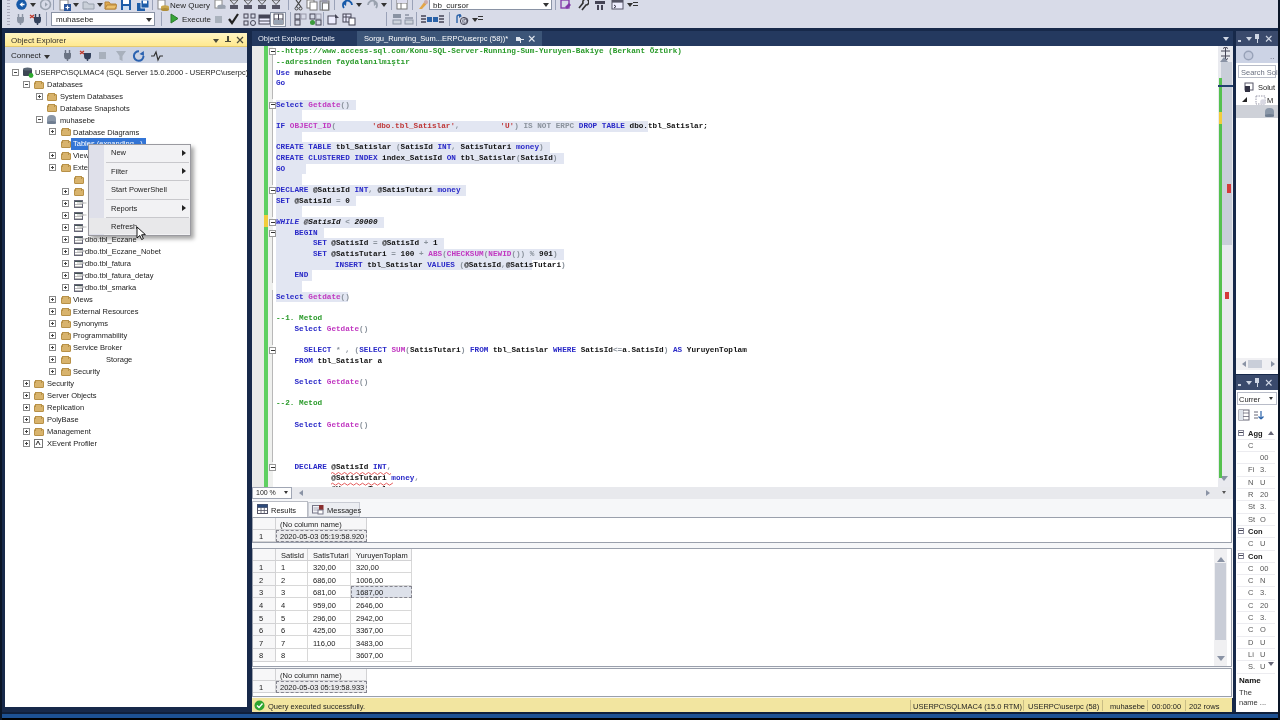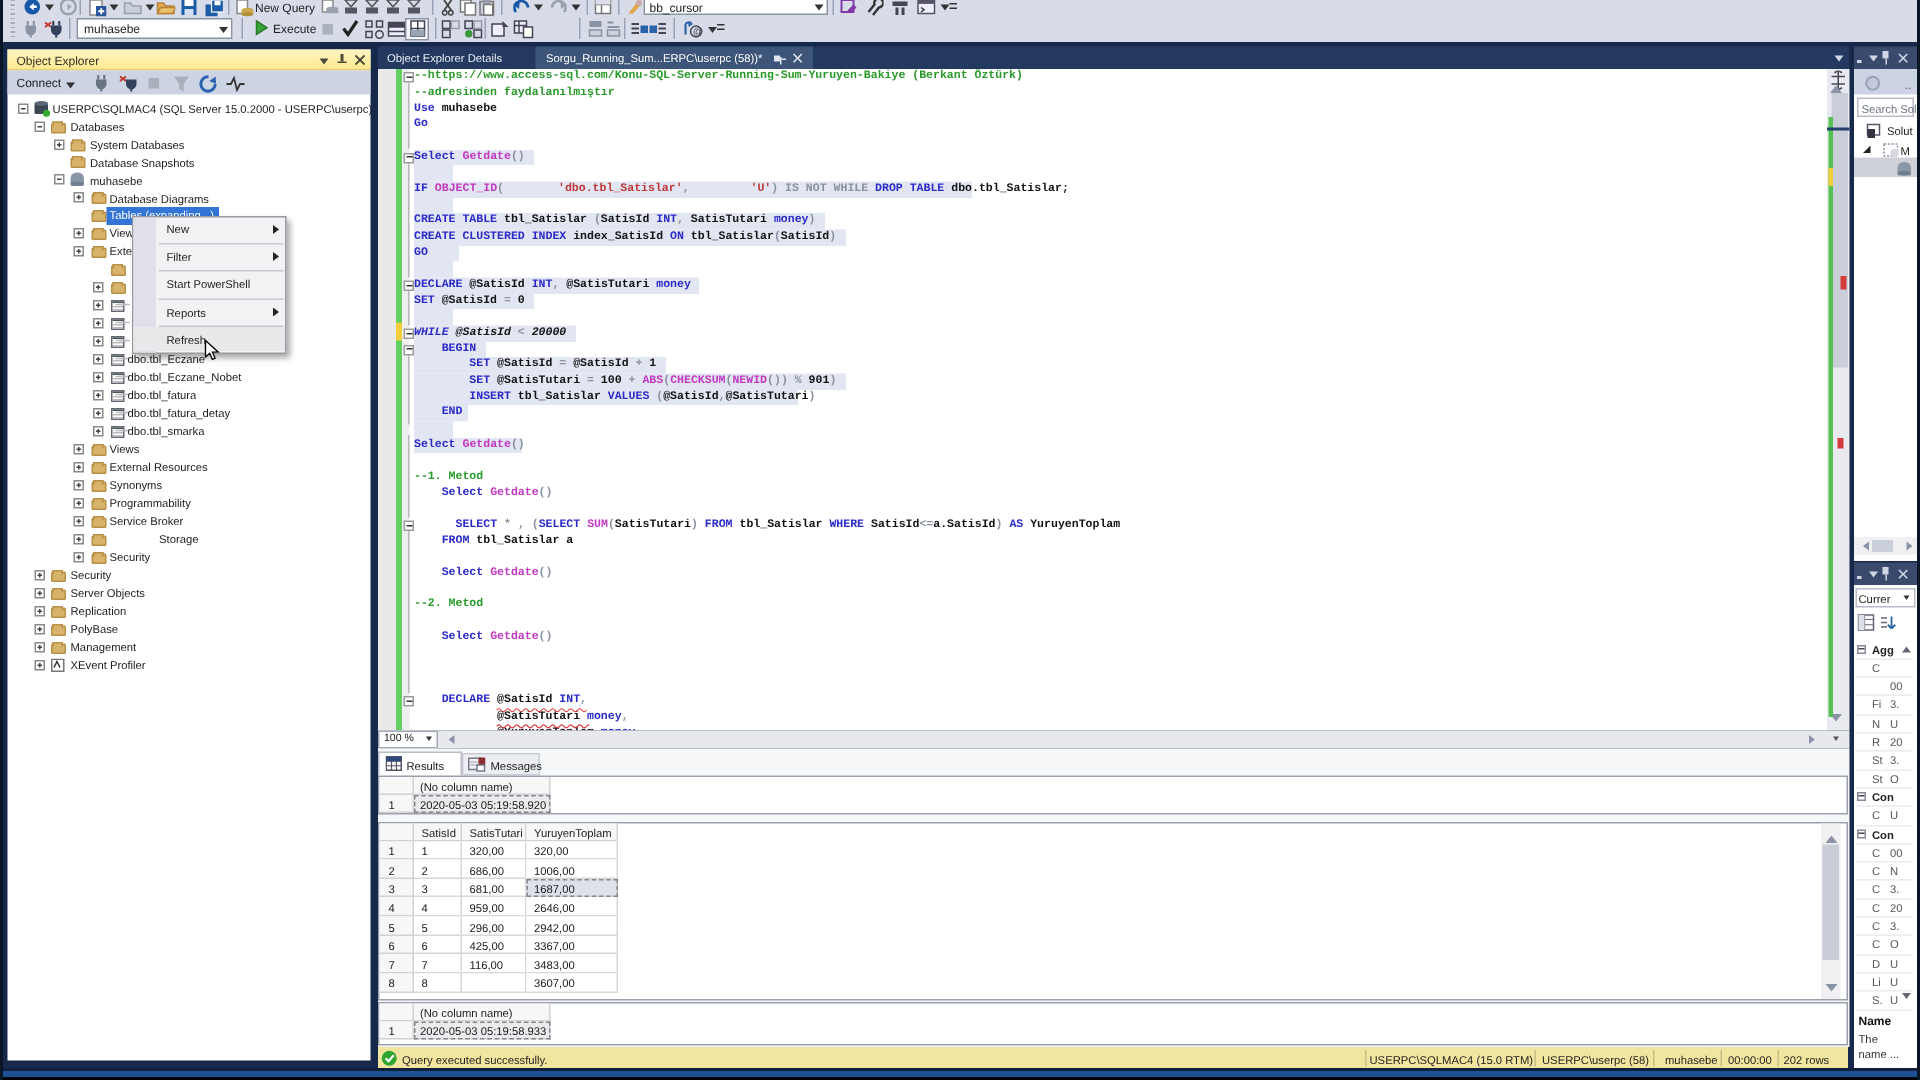--- a/index.html
+++ b/index.html
@@ -444,31 +444,31 @@
 <div class="ab" style="left:18.5px;top:186.3px;width:4px;height:1.1px;background:#333;"></div>
 <div class="ab" style="left:17px;top:300.9px;width:7px;height:7px;border:1px solid #9a9a9a;background:#fff;"></div>
 <div class="ab" style="left:18.5px;top:303.7px;width:4px;height:1.1px;background:#333;"></div>
 <div class="ab" style="left:17px;top:418.2px;width:7px;height:7px;border:1px solid #9a9a9a;background:#fff;"></div>
 <div class="ab" style="left:18.5px;top:421.0px;width:4px;height:1.1px;background:#333;"></div>
 <div class="ab code" style="left:24px;top:0.20px;"><span class="c">--https://www.access-sql.com/Konu-SQL-Server-Running-Sum-Yuruyen-Bakiye (Berkant Öztürk)</span></div>
 <div class="ab code" style="left:24px;top:10.87px;"><span class="c">--adresinden faydalanılmıştır</span></div>
 <div class="ab code" style="left:24px;top:21.54px;"><span class="k">Use</span> muhasebe</div>
 <div class="ab code" style="left:24px;top:32.21px;"><span class="k">Go</span></div>
 <div class="ab code" style="left:24px;top:53.55px;"><span class="k">Select</span> <span class="f">Getdate</span><span class="o">()</span></div>
-<div class="ab code" style="left:24px;top:74.89px;"><span class="k">IF</span> <span class="f">OBJECT_ID</span><span class="o">(</span><span class="s">'dbo.tbl_Satislar'</span><span class="o">,</span> <span class="s">'U'</span><span class="o">)</span> <span class="o">IS NOT WHILE</span> <span class="k">DROP TABLE</span> dbo.tbl_Satislar;</div>
+<div class="ab code" style="left:24px;top:74.89px;"><span class="k">IF</span> <span class="f">OBJECT_ID</span><span class="o">(</span><span class="s">'dbo.tbl_Satislar'</span><span class="o">,</span> <span class="s">'U'</span><span class="o">)</span> <span class="o">IS NOT ERPC</span> <span class="k">DROP TABLE</span> dbo.tbl_Satislar;</div>
 <div class="ab code" style="left:24px;top:96.23px;"><span class="k">CREATE TABLE</span> tbl_Satislar <span class="o">(</span>SatisId <span class="k">INT</span><span class="o">,</span> SatisTutari <span class="k">money</span><span class="o">)</span></div>
 <div class="ab code" style="left:24px;top:106.90px;"><span class="k">CREATE CLUSTERED INDEX</span> index_SatisId <span class="k">ON</span> tbl_Satislar<span class="o">(</span>SatisId<span class="o">)</span></div>
 <div class="ab code" style="left:24px;top:117.57px;"><span class="k">GO</span></div>
 <div class="ab code" style="left:24px;top:138.91px;"><span class="k">DECLARE</span> @SatisId <span class="k">INT</span><span class="o">,</span> @SatisTutari <span class="k">money</span></div>
 <div class="ab code" style="left:24px;top:149.58px;"><span class="k">SET</span> @SatisId <span class="o">=</span> 0</div>
 <div class="ab code" style="left:24px;top:170.92px;font-style:italic;"><span class="k">WHILE</span> @SatisId <span class="o">&lt;</span> 20000</div>
 <div class="ab code" style="left:24px;top:181.59px;">    <span class="k">BEGIN</span></div>
 <div class="ab code" style="left:24px;top:192.26px;">        <span class="k">SET</span> @SatisId <span class="o">=</span> @SatisId <span class="o">+</span> 1</div>
 <div class="ab code" style="left:24px;top:202.93px;">        <span class="k">SET</span> @SatisTutari <span class="o">=</span> 100 <span class="o">+</span> <span class="f">ABS</span><span class="o">(</span><span class="f">CHECKSUM</span><span class="o">(</span><span class="f">NEWID</span><span class="o">())</span> <span class="o">%</span> 901<span class="o">)</span></div>
-<div class="ab code" style="left:24px;top:213.60px;">        <span class="k">INSERT</span> tbl_Satislar <span class="k">VALUES</span> <span class="o">(</span>@SatisId<span class="o">,</span>@SatisTutari<span class="o">)</span></div>
+<div class="ab code" style="left:24px;top:213.60px;padding-left:22px;">        <span class="k">INSERT</span> tbl_Satislar <span class="k">VALUES</span> <span class="o">(</span>@SatisId<span class="o">,</span>@SatisTutari<span class="o">)</span></div>
 <div class="ab code" style="left:24px;top:224.27px;">    <span class="k">END</span></div>
 <div class="ab code" style="left:24px;top:245.61px;"><span class="k">Select</span> <span class="f">Getdate</span><span class="o">()</span></div>
 <div class="ab code" style="left:24px;top:266.95px;"><span class="c">--1. Metod</span></div>
 <div class="ab code" style="left:24px;top:277.62px;">    <span class="k">Select</span> <span class="f">Getdate</span><span class="o">()</span></div>
 <div class="ab code" style="left:24px;top:298.96px;">      <span class="k">SELECT</span> <span class="o">*</span> <span class="o">,</span> <span class="o">(</span><span class="k">SELECT</span> <span class="f">SUM</span><span class="o">(</span>SatisTutari<span class="o">)</span> <span class="k">FROM</span> tbl_Satislar <span class="k">WHERE</span> SatisId<span class="o">&lt;=</span>a.SatisId<span class="o">)</span> <span class="k">AS</span> YuruyenToplam</div>
 <div class="ab code" style="left:24px;top:309.63px;">    <span class="k">FROM</span> tbl_Satislar a</div>
 <div class="ab code" style="left:24px;top:330.97px;">    <span class="k">Select</span> <span class="f">Getdate</span><span class="o">()</span></div>
 <div class="ab code" style="left:24px;top:352.31px;"><span class="c">--2. Metod</span></div>
 <div class="ab code" style="left:24px;top:373.65px;">    <span class="k">Select</span> <span class="f">Getdate</span><span class="o">()</span></div>
 <div class="ab code" style="left:24px;top:416.33px;">    <span class="k">DECLARE</span> @SatisId <span class="k">INT</span><span class="o">,</span></div>

